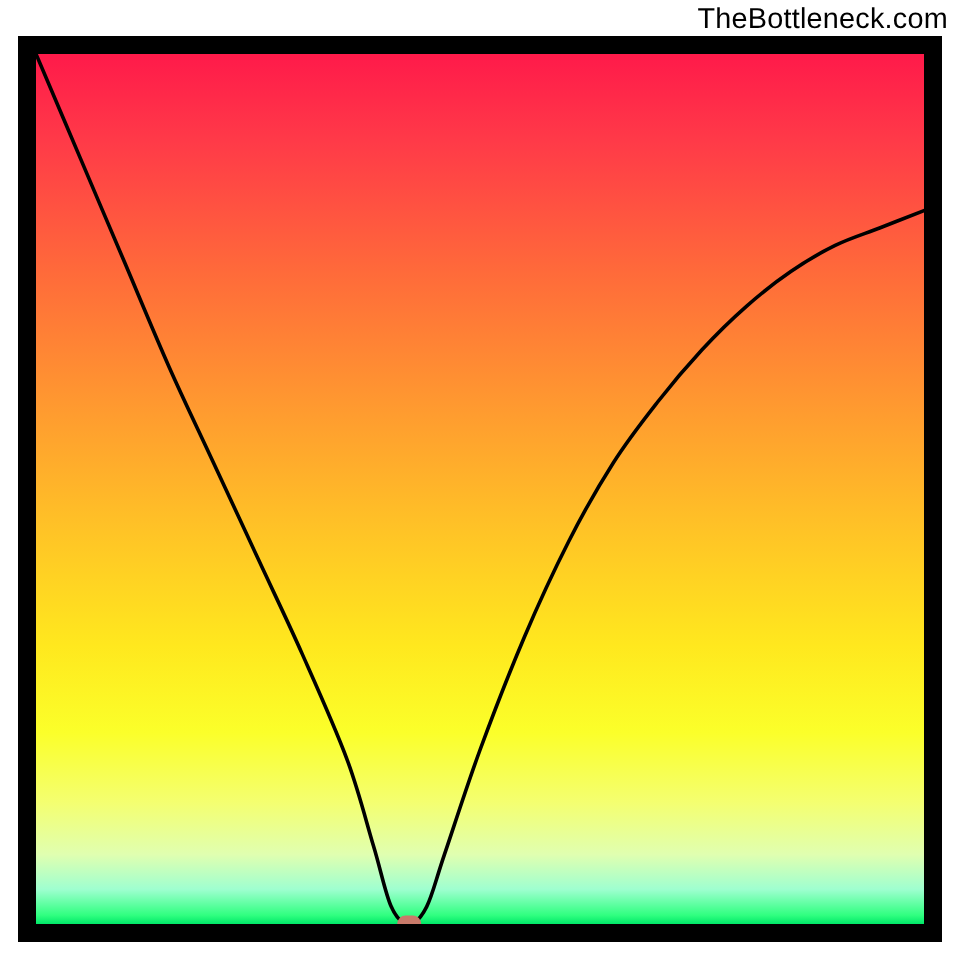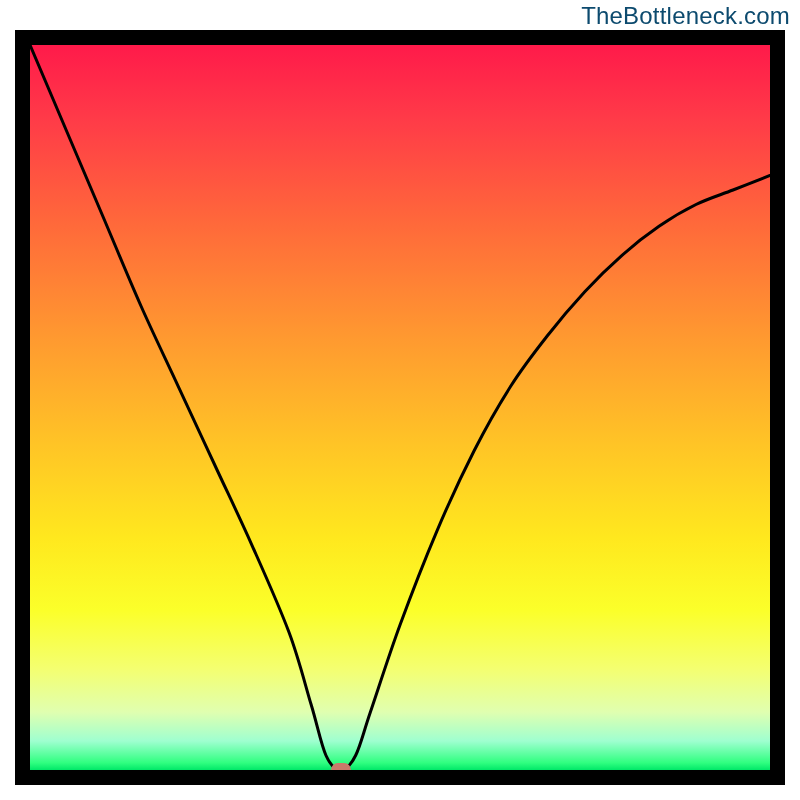--- a/index.html
+++ b/index.html
@@ -13,21 +13,21 @@
   .frame {
     position: relative;
     width: 800px;
     height: 800px;
     box-sizing: border-box;
   }
   .watermark {
     position: absolute;
     top: 2px;
     right: 10px;
-    color: #0c4a6e;
+    color: #000000;
     font-size: 24px;
     font-weight: 500;
     z-index: 10;
     letter-spacing: 0.2px;
     margin-left: 40px;
   }
   .plot-border {
     position: absolute;
     left: 15px;
     top: 30px;

